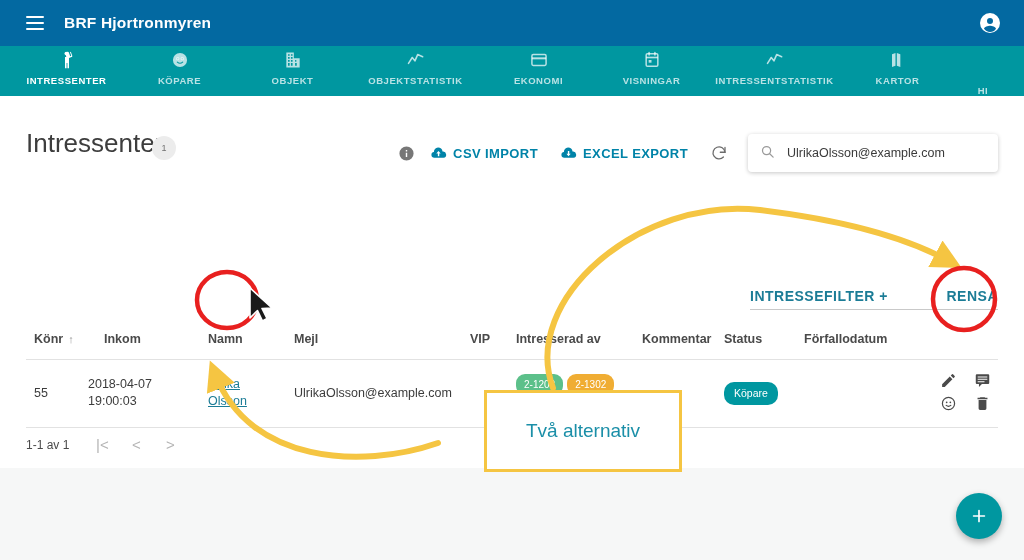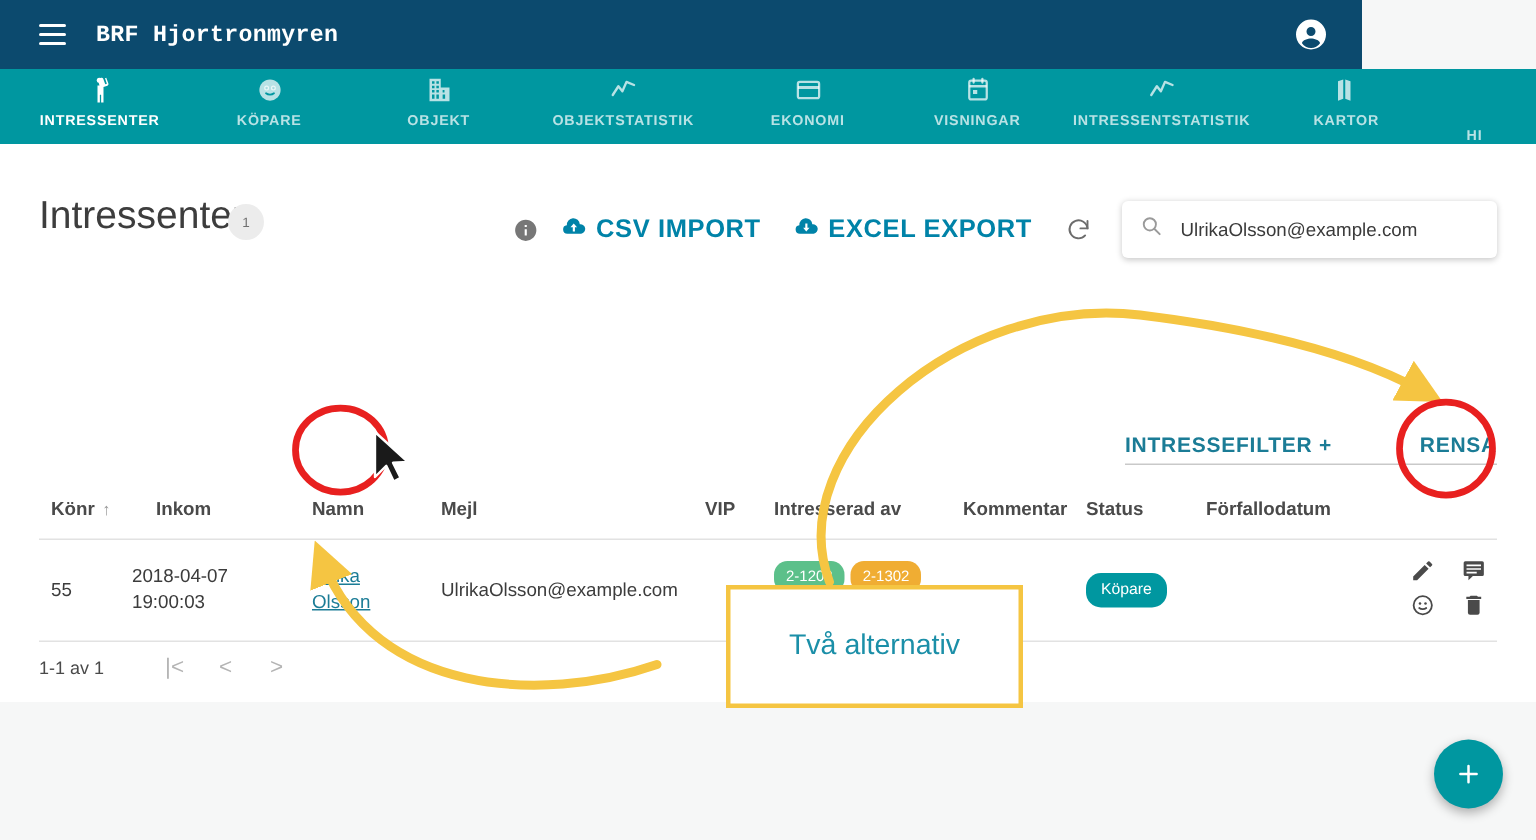--- a/index.html
+++ b/index.html
@@ -7,23 +7,23 @@
   body {
     width:1024px; height:560px;
     font-family:"Liberation Sans", sans-serif;
     background:#f6f7f7;
     overflow:hidden;
     position:relative;
   }
 
   
   .appbar {
-    position:absolute; left:0; top:0; width:908px; height:46px;
-    background:#0c4a6e;
-    display:flex; align-items:center;font-family:Liberation Mono, monospace;
+    position:absolute; left:0; top:0; width:1024px; height:46px;
+    background:#0369a1;
+    display:flex; align-items:center;
   }
   .hamburger {
     width:18px; height:14px; margin-left:26px; margin-right:20px;
     display:flex; flex-direction:column; justify-content:space-between;
     cursor:pointer;
   }
   .hamburger i { display:block; height:2px; background:#ffffff; border-radius:1px; }
   .app-title {
     color:#ffffff; font-size:15.5px; font-weight:bold; letter-spacing:.2px;
   }
@@ -81,22 +81,22 @@
     background:#ececec; color:#707070; font-size:9px;
     display:flex; align-items:center; justify-content:center;
   }
 
   .head-actions {
     position:absolute; right:26px; top:12px;
     display:flex; align-items:center; gap:0;
   }
   .info-icon { width:17px; height:17px; cursor:pointer; margin-right:15px; }
   .act-btn {
-    display:flex; align-items:flex-start; gap:6px;
-    color:#0083a8; font-size:17px; font-weight:bold; letter-spacing:.4px;
+    display:flex; align-items:center; gap:6px;
+    color:#0083a8; font-size:13px; font-weight:bold; letter-spacing:.4px;
     cursor:pointer; margin-right:22px; white-space:nowrap;
   }
   .refresh-btn { color:#6c6c6c; cursor:pointer; margin-right:20px; display:flex; align-items:center; }
   .search-box {
     width:250px; height:38px; border-radius:4px;
     background:#ffffff; box-shadow:0 1px 4px rgba(0,0,0,.22);
     display:flex; align-items:center; padding:0 12px; gap:10px;
   }
   .search-box input {
     border:none; outline:none; width:100%;
@@ -147,21 +147,21 @@
     display:grid; grid-template-columns:24px 24px; grid-gap:6px 10px;
   }
   .row-actions span { cursor:pointer; display:flex; align-items:center; justify-content:center; }
 
   
   .pager {
     position:absolute; left:26px; top:340px;
     display:flex; align-items:center; gap:0;
     font-size:12px; color:#4a4a4a;
   }
-  .pager .pg-count { margin-right:30px; }
+  .pager .pg-count { margin-right:16px; }
   .pager .pg-btn { width:34px; text-align:center; color:#b4b4b4; font-size:15px; cursor:pointer; }
 
   
   .fab {
     position:absolute; right:22px; bottom:21px;
     width:46px; height:46px; border-radius:50%;
     background:#0097a0; box-shadow:0 3px 7px rgba(0,0,0,.3);
     display:flex; align-items:center; justify-content:center;
     cursor:pointer;
   }

